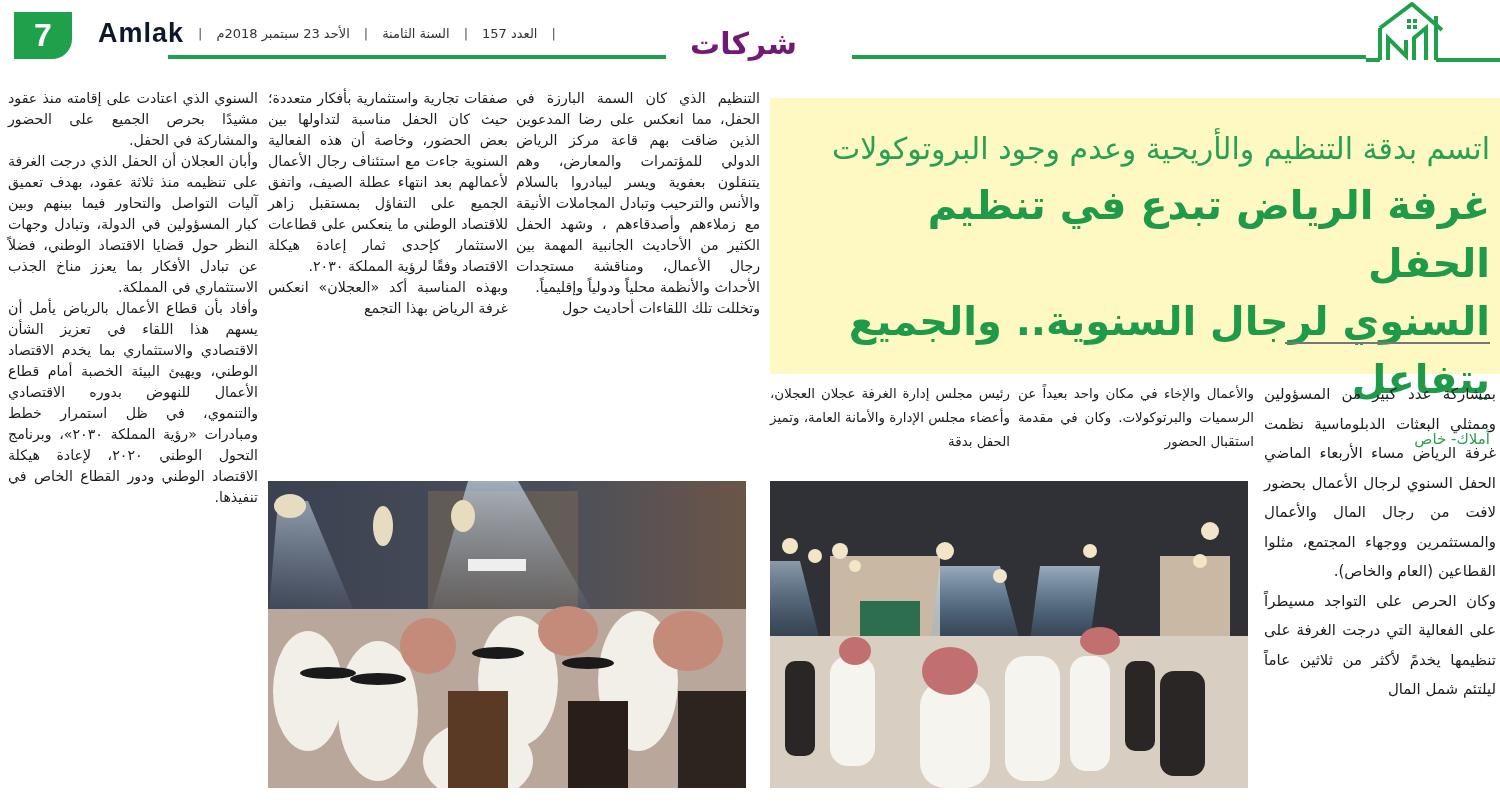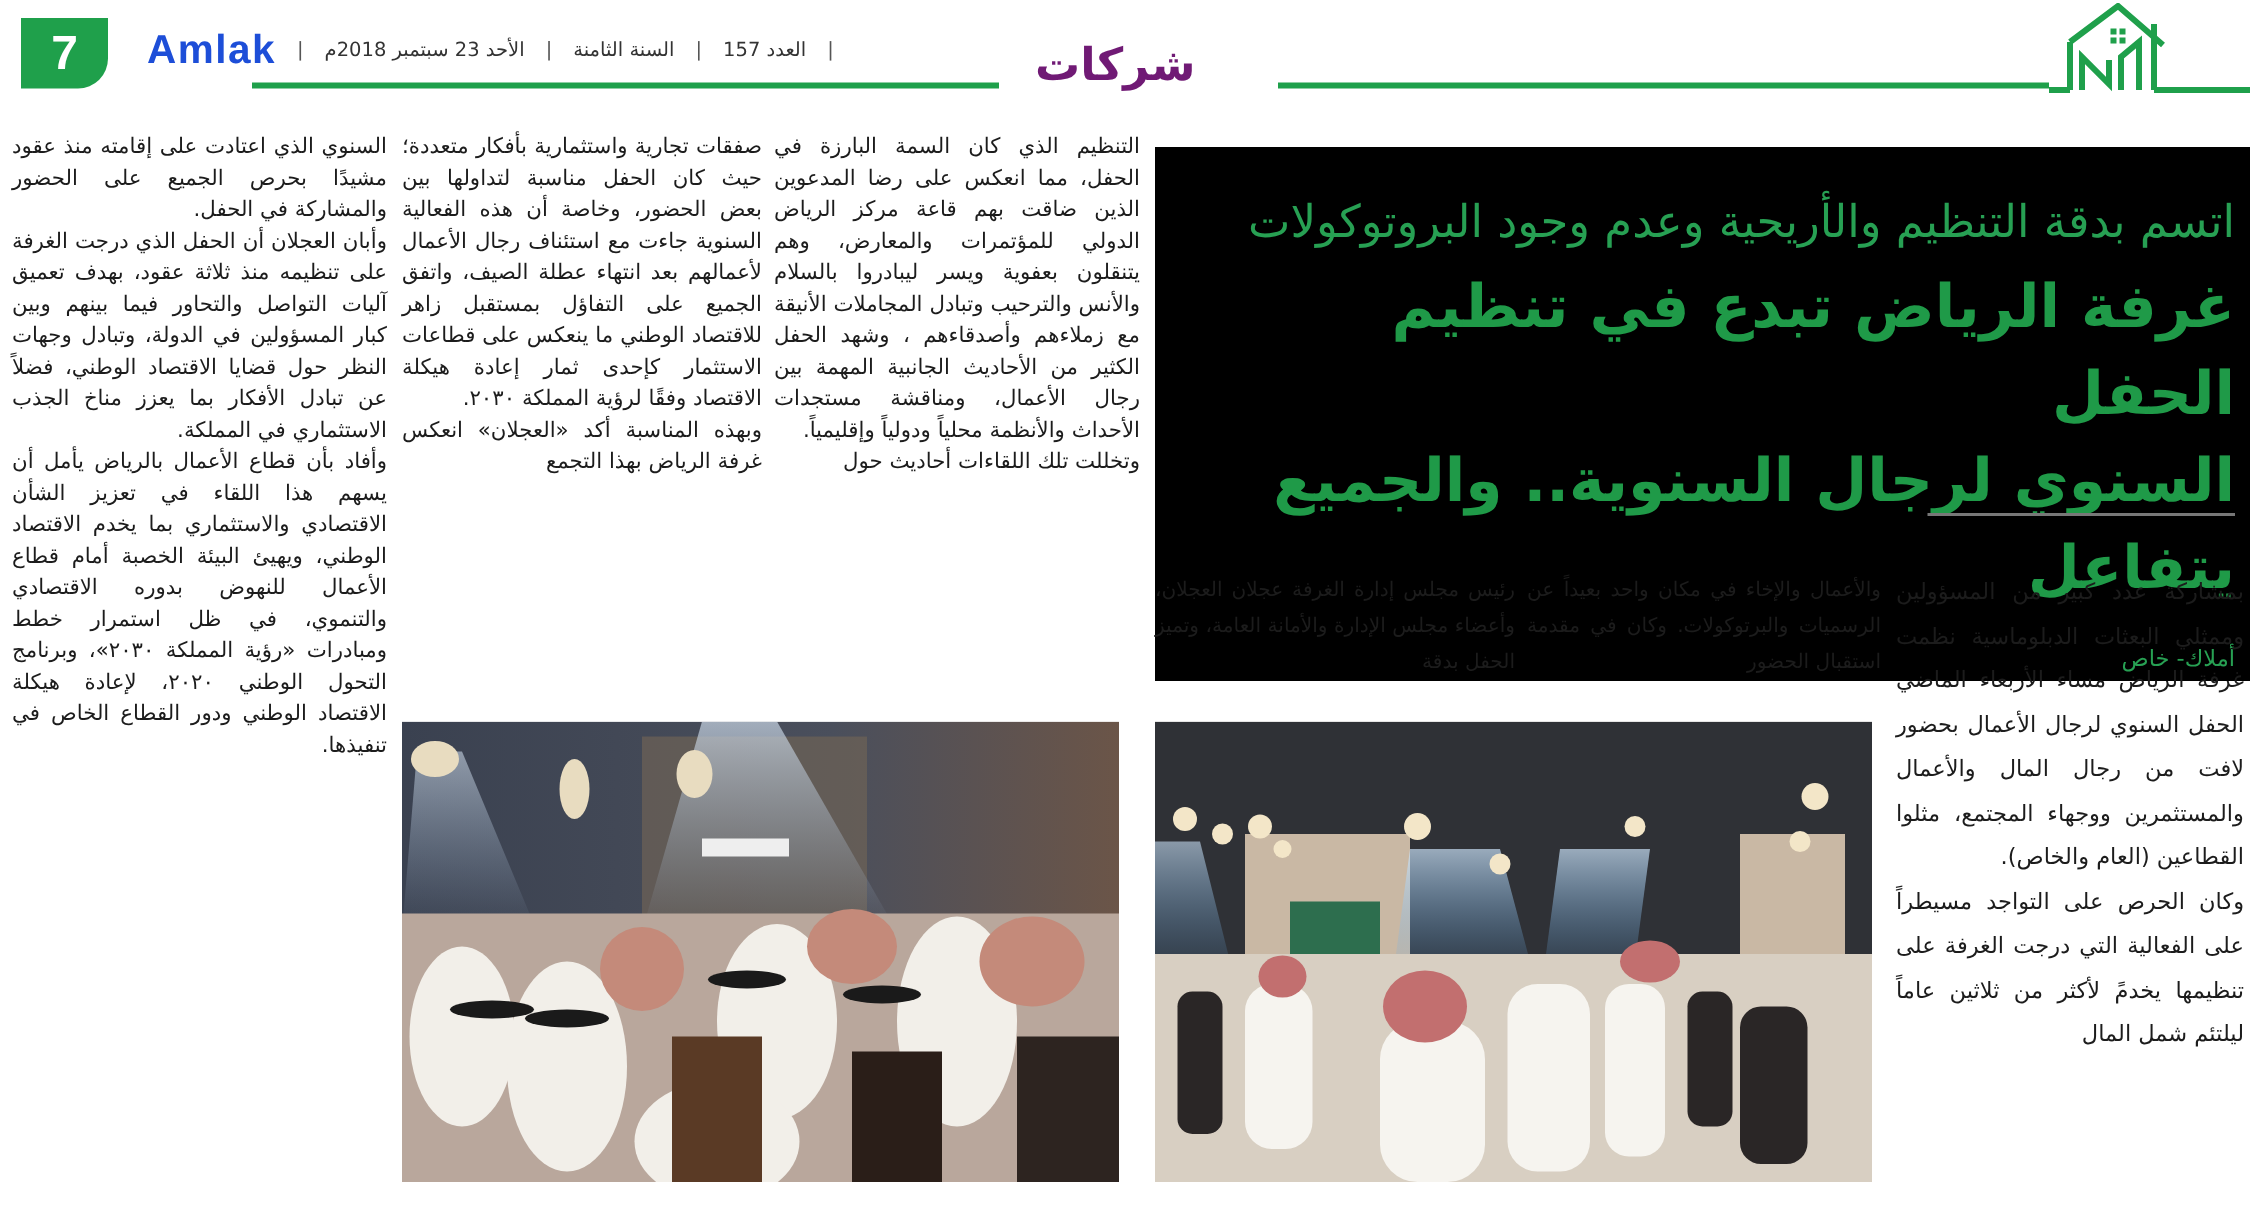--- a/index.html
+++ b/index.html
@@ -10,40 +10,40 @@
   .masthead { position: absolute; left: 0; top: 0; width: 1500px; height: 70px; }
   .page-num {
     position: absolute; left: 14px; top: 12px; width: 58px; height: 47px;
     background: #1fa04b; border-bottom-right-radius: 20px;
     color: #fff; font-family: "Liberation Sans", sans-serif; font-weight: bold;
     font-size: 32px; line-height: 47px; text-align: center;
   }
   .brand {
     position: absolute; left: 98px; top: 18px;
     font-family: "Liberation Sans", sans-serif; font-weight: bold; font-size: 27px;
-    color: #1d4ed8; letter-spacing: 1px;
+    color: #0f172a; letter-spacing: 1px;
   }
   .issue-info {
     position: absolute; left: 184px; top: 26px; direction: rtl;
     display: flex; gap: 0; font-size: 13px; color: #333;
     font-family: "DejaVu Sans", sans-serif;
   }
   .issue-info .sep { color: #555; padding: 0 14px; }
   .rule-left { position: absolute; left: 168px; top: 55px; width: 498px; height: 4px; background: #1fa04b; }
   .section-title {
     position: absolute; left: 690px; top: 26px; direction: rtl;
     font-family: "DejaVu Sans", sans-serif; font-weight: bold; font-size: 30px; color: #701a75;
   }
   .rule-mid { position: absolute; left: 852px; top: 55px; width: 514px; height: 4px; background: #1fa04b; }
   .logo { position: absolute; left: 1366px; top: 2px; width: 134px; height: 60px; }
 
   
   .headline-box {
-    position: absolute; left: 770px; top: 98px; width: 730px; height: 356px;
-    background: #000000; direction: rtl; padding: 28px 10px 0 20px;
+    position: absolute; left: 770px; top: 98px; width: 730px; height: 276px;
+    background: #fef9c3; direction: rtl; padding: 28px 10px 0 20px;
   }
   .kicker {
     font-family: "DejaVu Sans", sans-serif; font-weight: normal; font-size: 30px; color: #27a053;
     line-height: 46px; white-space: nowrap; letter-spacing: -0.5px;
   }
   .headline {
     font-family: "DejaVu Sans", sans-serif; font-weight: bold; font-size: 40px; color: #1f9a48;
     line-height: 58px; margin-top: 4px; letter-spacing: -1px; margin-left: 16px;
   }
   .byline { margin-top: 22px; font-size: 15px; color: #27a053; }

